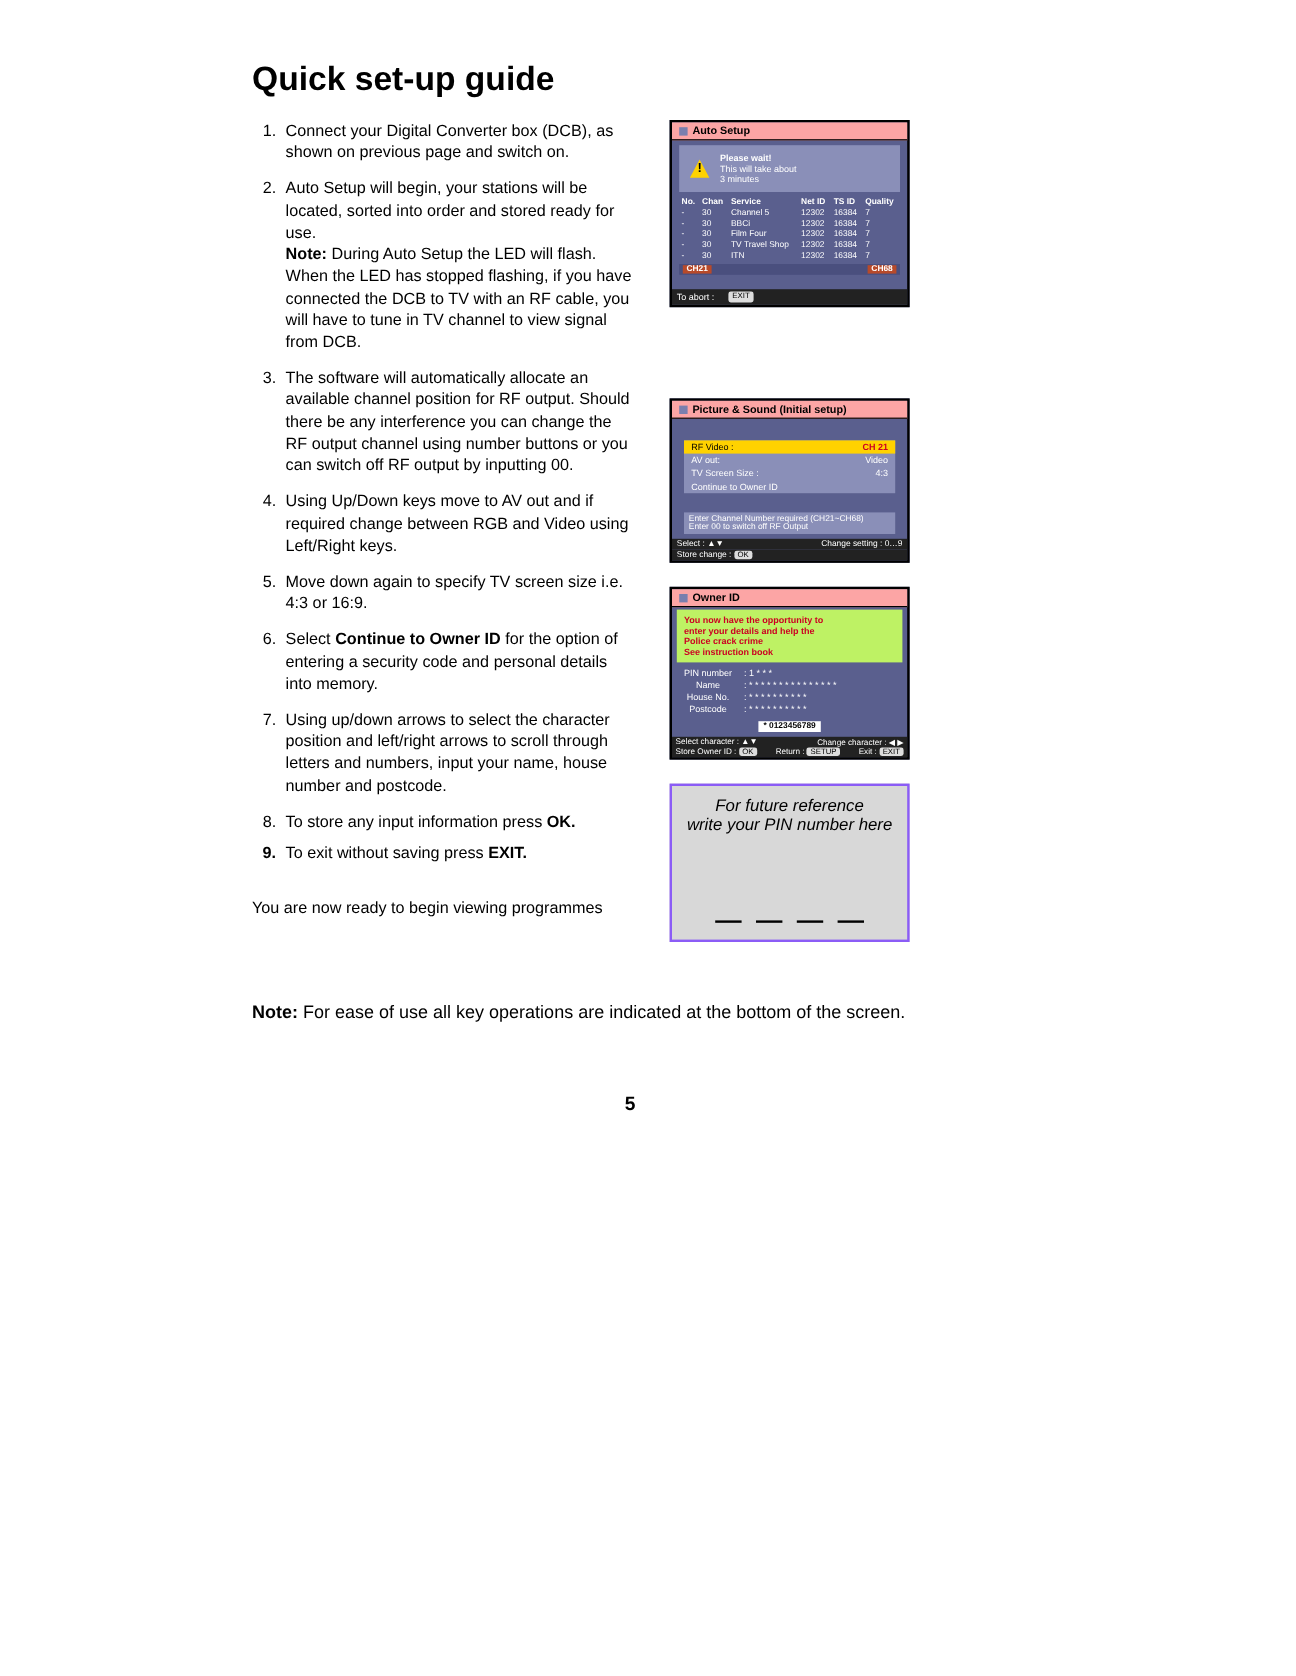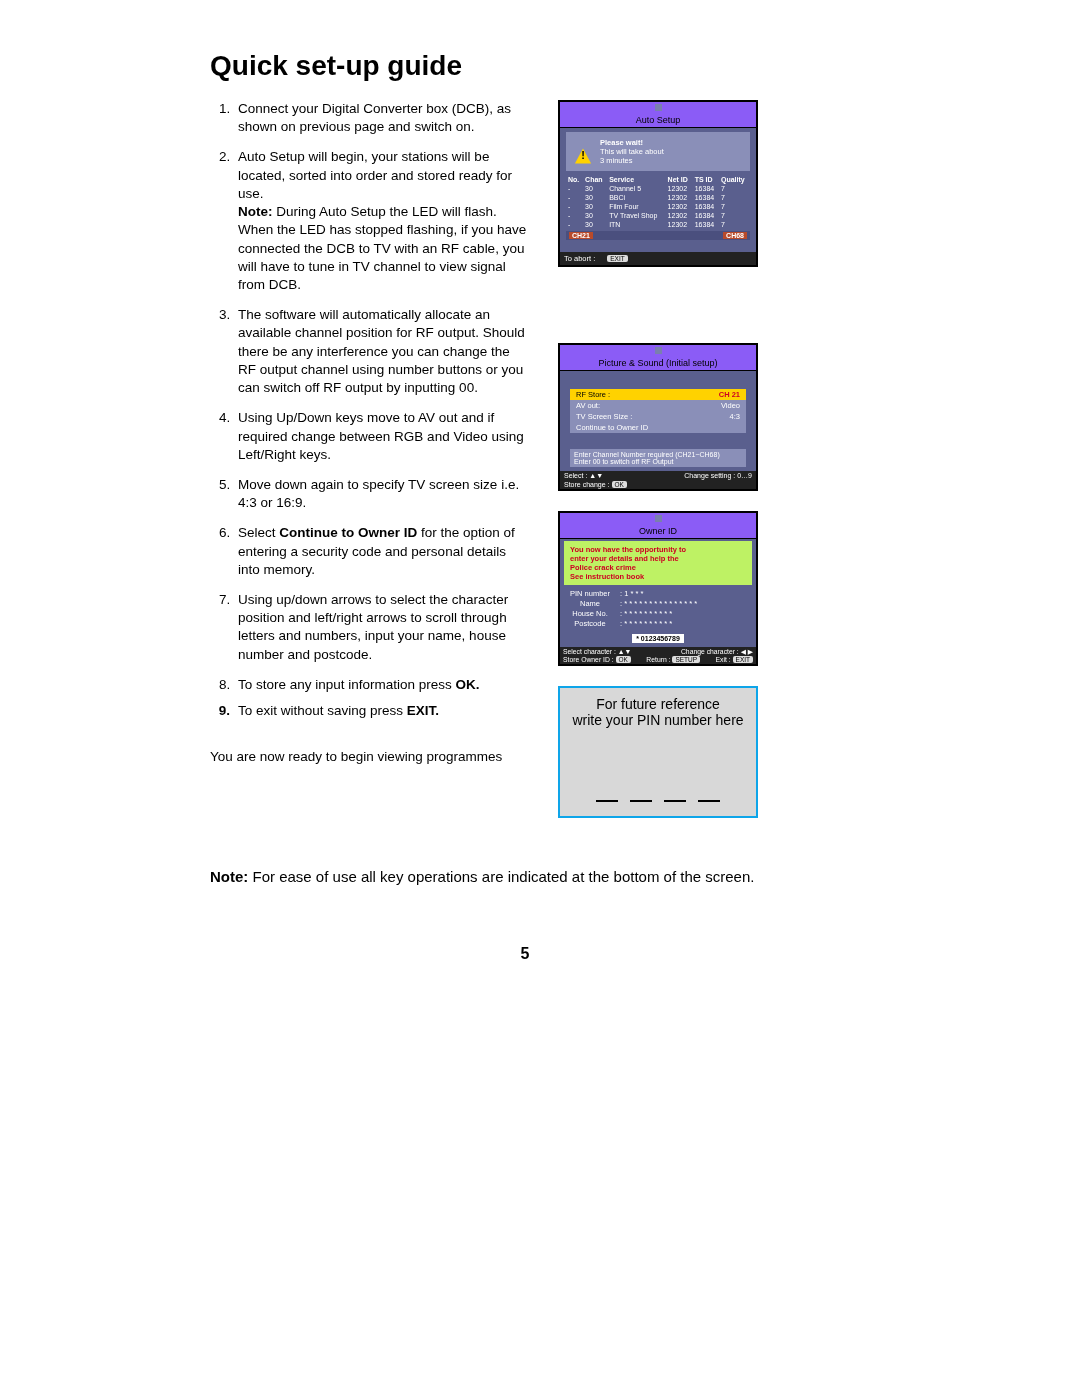--- a/index.html
+++ b/index.html
@@ -59,43 +59,42 @@
     width: 200px;
     background: #5a5f8e;
     border: 2px solid #000;
     margin-bottom: 20px;
     font-size: 7.5px;
     color: #fff;
     position: relative;
     box-sizing: border-box;
   }
   .osd .titlebar {
-    background: #8b5cf6;
+    background: #fca5a5;
     color: #000;
-    font-weight: normal;
+    font-weight: bold;
     font-size: 9px;
     padding: 2px 6px;
     border-bottom: 1px solid #000;
     display: flex;
     align-items: center;
     gap: 4px;
-    flex-direction: column;
   }
   .osd .titlebar .sq {
     width: 7px; height: 7px; background: #7a7fae;
   }
   .osd-inner {
     padding: 4px 6px 6px 6px;
   }
   .msgbox {
     background: #8a8fb8;
     padding: 6px 8px;
     display: flex;
     gap: 8px;
-    align-items: flex-end;
+    align-items: center;
     margin-bottom: 4px;
   }
   .warn {
     width: 18px; height: 18px; background: #ffd200; position: relative;
     clip-path: polygon(50% 8%, 95% 92%, 5% 92%);
   }
   .warn::after {
     content: "!";
     position: absolute; left: 0; right: 0; top: 2px;
     text-align: center; color: #000; font-weight: bold; font-size: 11px;
@@ -115,21 +114,21 @@
   table.chlist th { font-weight: bold; }
   .chslider {
     display: flex; justify-content: space-between;
     background: #4a4f7e; padding: 1px 3px; margin-top: 2px;
     font-size: 7px; font-weight: bold;
   }
   .chslider span { background: #b84a2a; padding: 0 3px; }
   .abortbar {
     background: #222; color: #fff; font-size: 7.5px;
     padding: 2px 4px; margin-top: 6px;
-    display: flex; align-items: center; gap: 12px;
+    display: flex; gap: 12px;
   }
   .keycap {
     background: #ddd; color: #000; font-size: 6.5px;
     padding: 0 3px; border-radius: 2px;
   }
 
   
   .opts {
     background: #8a8fb8;
     margin: 18px 10px 6px 10px;
@@ -173,29 +172,30 @@
     margin: 6px auto 4px auto; font-weight: bold;
   }
   .ownerfoot {
     background: #222; color: #fff; font-size: 6.8px;
     padding: 1px 3px;
   }
   .ownerfoot .line { display: flex; justify-content: space-between; }
 
   .pinbox {
     width: 200px;
-    border: 2px solid #0ea5e9;
+    border: 2px solid #8b5cf6;
     background: #d8d8d8;
     box-sizing: border-box;
     padding: 8px 8px 14px 8px;
     color: #000;
     font-size: 14px;
     text-align: center;
     height: 132px;
     position: relative;
+    font-style: italic;
   }
   .pinlines {
     position: absolute; bottom: 14px; left: 0; right: 0;
     display: flex; justify-content: center; gap: 12px;
   }
   .pinlines span {
     width: 22px; border-bottom: 2px solid #000; height: 0;
   }
   .b { font-weight: bold; }
 </style>
@@ -310,21 +310,21 @@
 
       <div style="height:56px;"></div>
 
       <div class="osd">
         <div class="titlebar">
           <span class="sq"></span>
           <span>Picture &amp; Sound (Initial setup)</span>
         </div>
         <div class="opts">
           <div class="row hl">
-              <span>RF Store :</span>
+              <span>RF Video :</span>
               <span class="val">CH 21</span>
             </div>
           <div class="row">
               <span>AV out:</span>
               <span>Video</span>
             </div>
           <div class="row">
               <span>TV Screen Size :</span>
               <span>4:3</span>
             </div>

